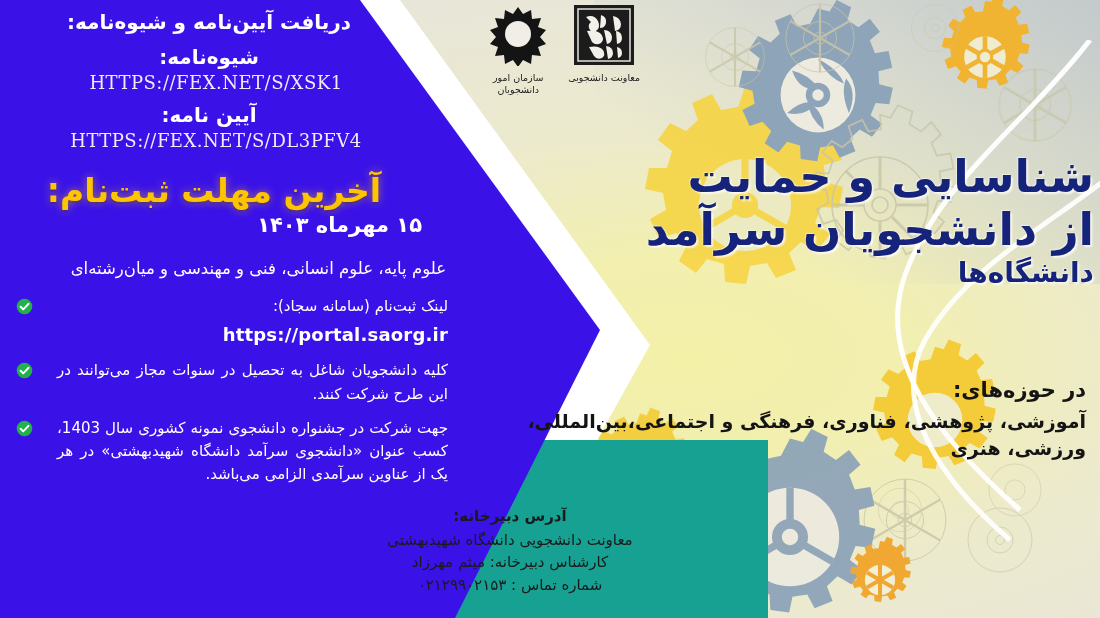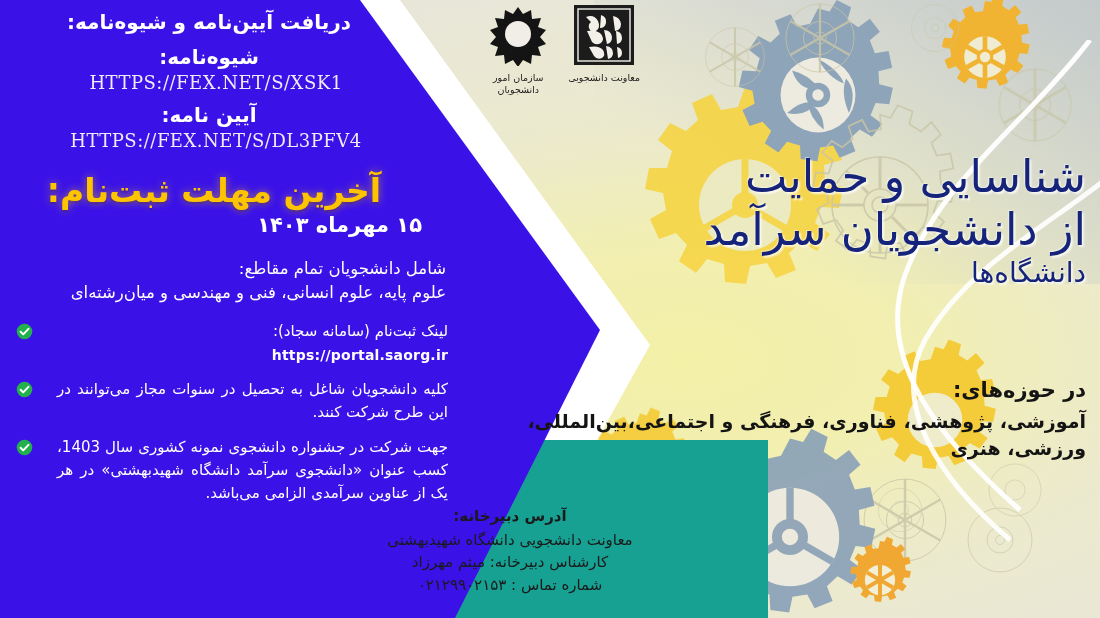--- a/index.html
+++ b/index.html
@@ -107,21 +107,21 @@
   .bullet .bodytxt{
     flex:1;text-align:justify;text-align-last:right;
     font-size:15px;line-height:1.55;color:#fff;
   }
   .bullet .bodytxt .sub2{display:block;}
   .check{
     flex:0 0 auto;width:17px;height:17px;margin-top:3px;
   }
   .url-small{
     font-family:"DejaVu Sans","Liberation Sans",sans-serif;
-    font-size:14px;font-weight:bold;color:#fff;text-align:center;
+    font-size:18px;font-weight:bold;color:#fff;text-align:center;
     margin-top:2px;letter-spacing:.2px;
   }
 
   
   .teal-content{
     position:absolute;left:300px;top:505px;width:420px;
     z-index:7;color:#1a1a1a;text-align:center;
     font-size:15px;line-height:1.5;
   }
   .teal-content .tl{display:block;}
@@ -133,23 +133,23 @@
     display:flex;flex-direction:row;align-items:flex-start;gap:16px;
   }
   .logo{display:flex;flex-direction:column;align-items:center;}
   .logo .mark{margin-bottom:2px;}
   .logo .cap{
     font-size:9.5px;color:#1c1c1c;text-align:center;line-height:1.25;white-space:nowrap;
   }
 
   
   .title-main{
-    position:absolute;right:14px;top:150px;width:520px;z-index:8;
+    position:absolute;right:6px;top:150px;width:520px;z-index:8;
     text-align:right;color:#15237a;
-    font-size:45px;font-weight:normal;line-height:1.18;
+    font-size:45px;font-weight:bold;line-height:1.18;
     text-shadow:2px 2px 2px rgba(255,255,255,.75), -1px -1px 1px rgba(255,255,255,.5);
   }
   .title-main .l2{display:block;}
   .title-main .l3{display:block;font-size:28px;}
 
   .fields{
     position:absolute;right:14px;top:378px;width:600px;z-index:8;
     text-align:right;color:#141414;
   }
   .fields-label{font-size:21px;font-weight:bold;margin-bottom:6px;}
@@ -336,21 +336,20 @@
     <div class="h-white sub">شیوه‌نامه:</div>
     <div class="url ltr">HTTPS://FEX.NET/S/XSK1</div>
 
     <div class="h-white sub">آیین نامه:</div>
     <div class="url ltr">HTTPS://FEX.NET/S/DL3PFV4</div>
 
     <div class="deadline">آخرین مهلت ثبت‌نام:</div>
     <div class="deadline-date">۱۵ مهرماه ۱۴۰۳</div>
 
     <div class="include-block">
-      <div>شامل دانشجویان تمام مقاطع:</div>
       <div>علوم پایه، علوم انسانی، فنی و مهندسی و میان‌رشته‌ای</div>
     </div>
 
     <div class="bullets">
 
       <div class="bullet">
         <span class="check">
           <svg viewBox="0 0 24 24" width="17" height="17">
             <circle cx="12" cy="12" r="11" fill="#22b14c"></circle>
             <path d="M6.5 12.3 L10.2 16 L17.6 8.2" fill="none" stroke="#ffffff" stroke-width="2.8" stroke-linecap="round" stroke-linejoin="round"></path>

